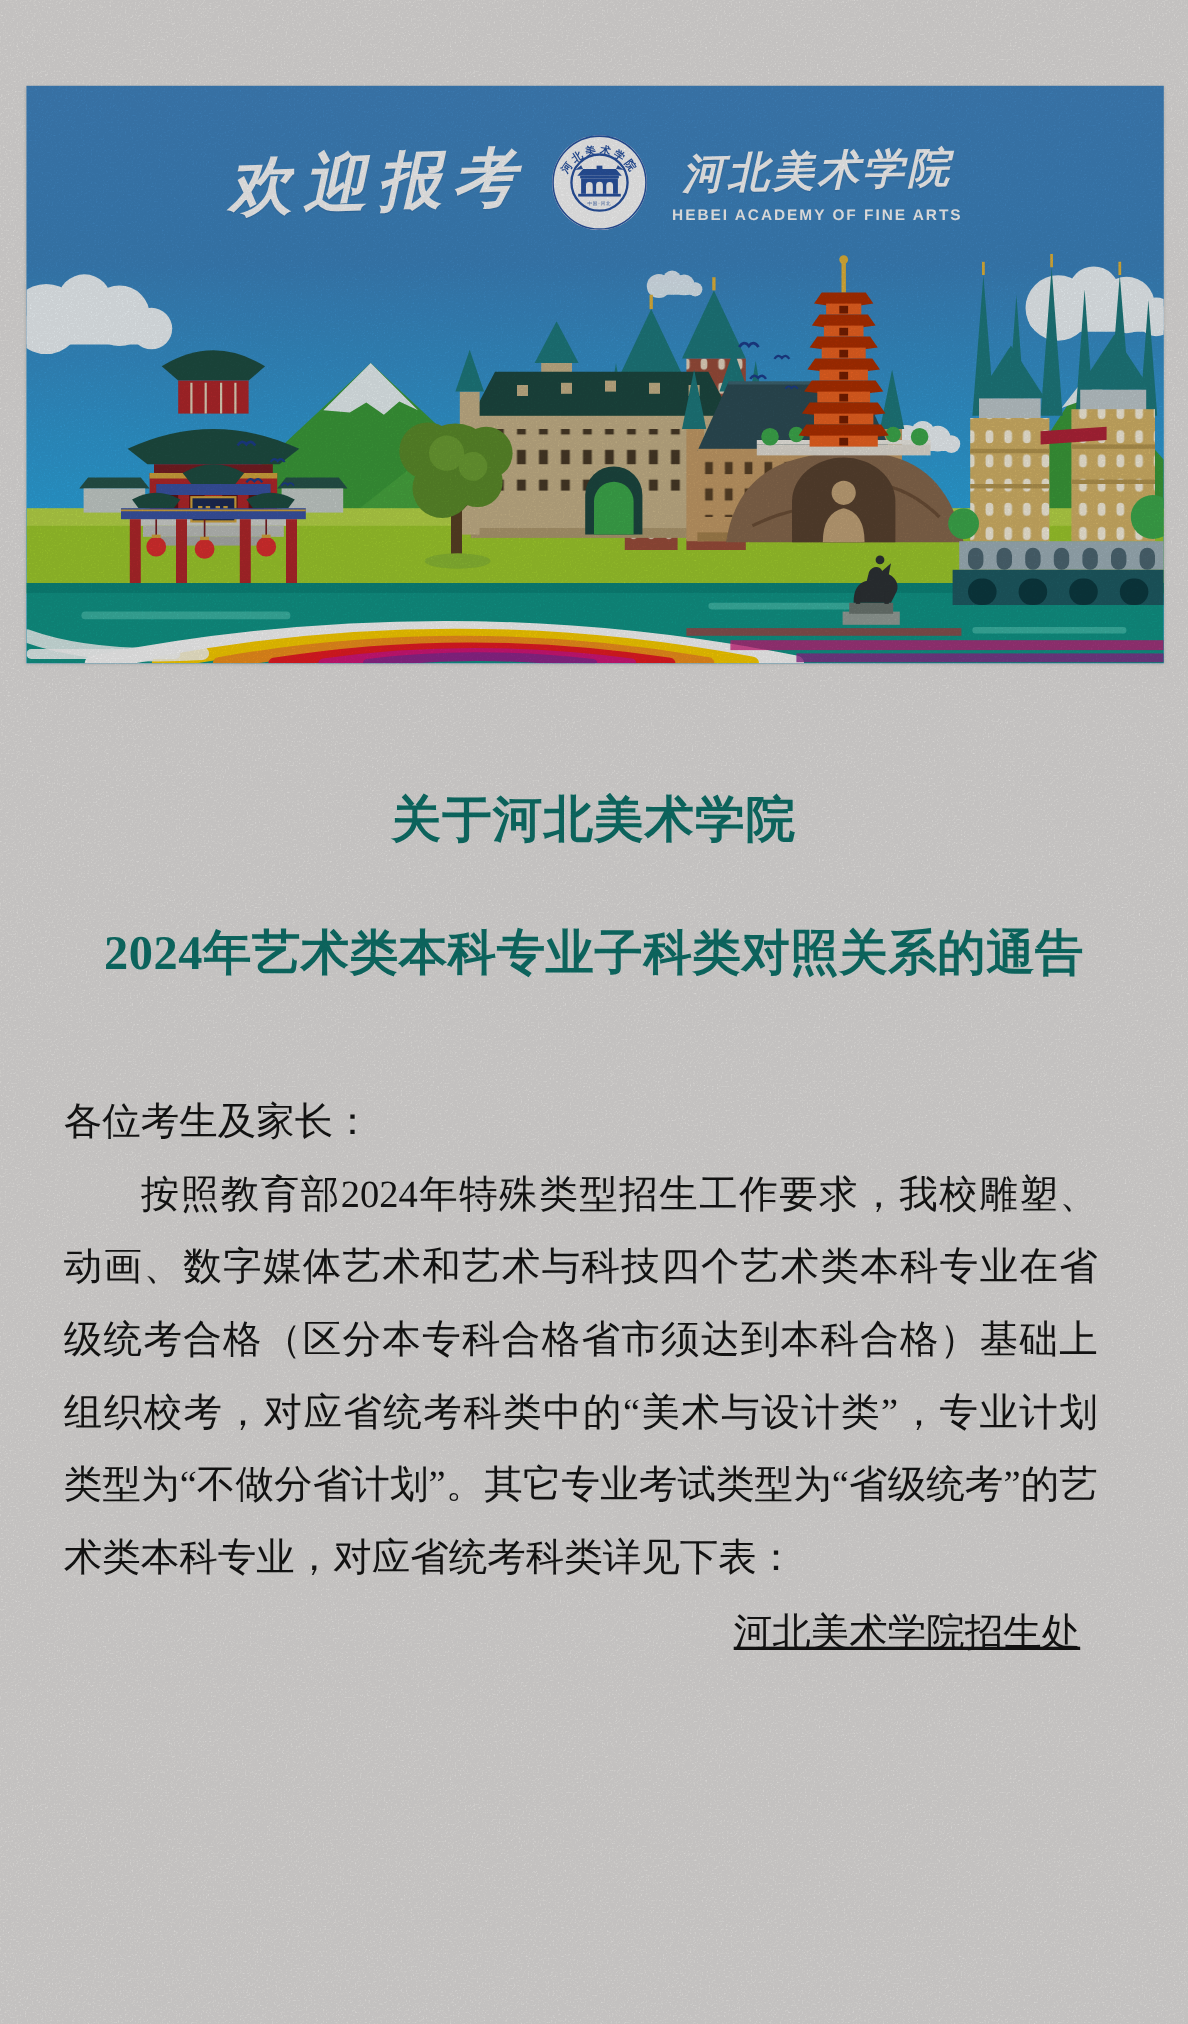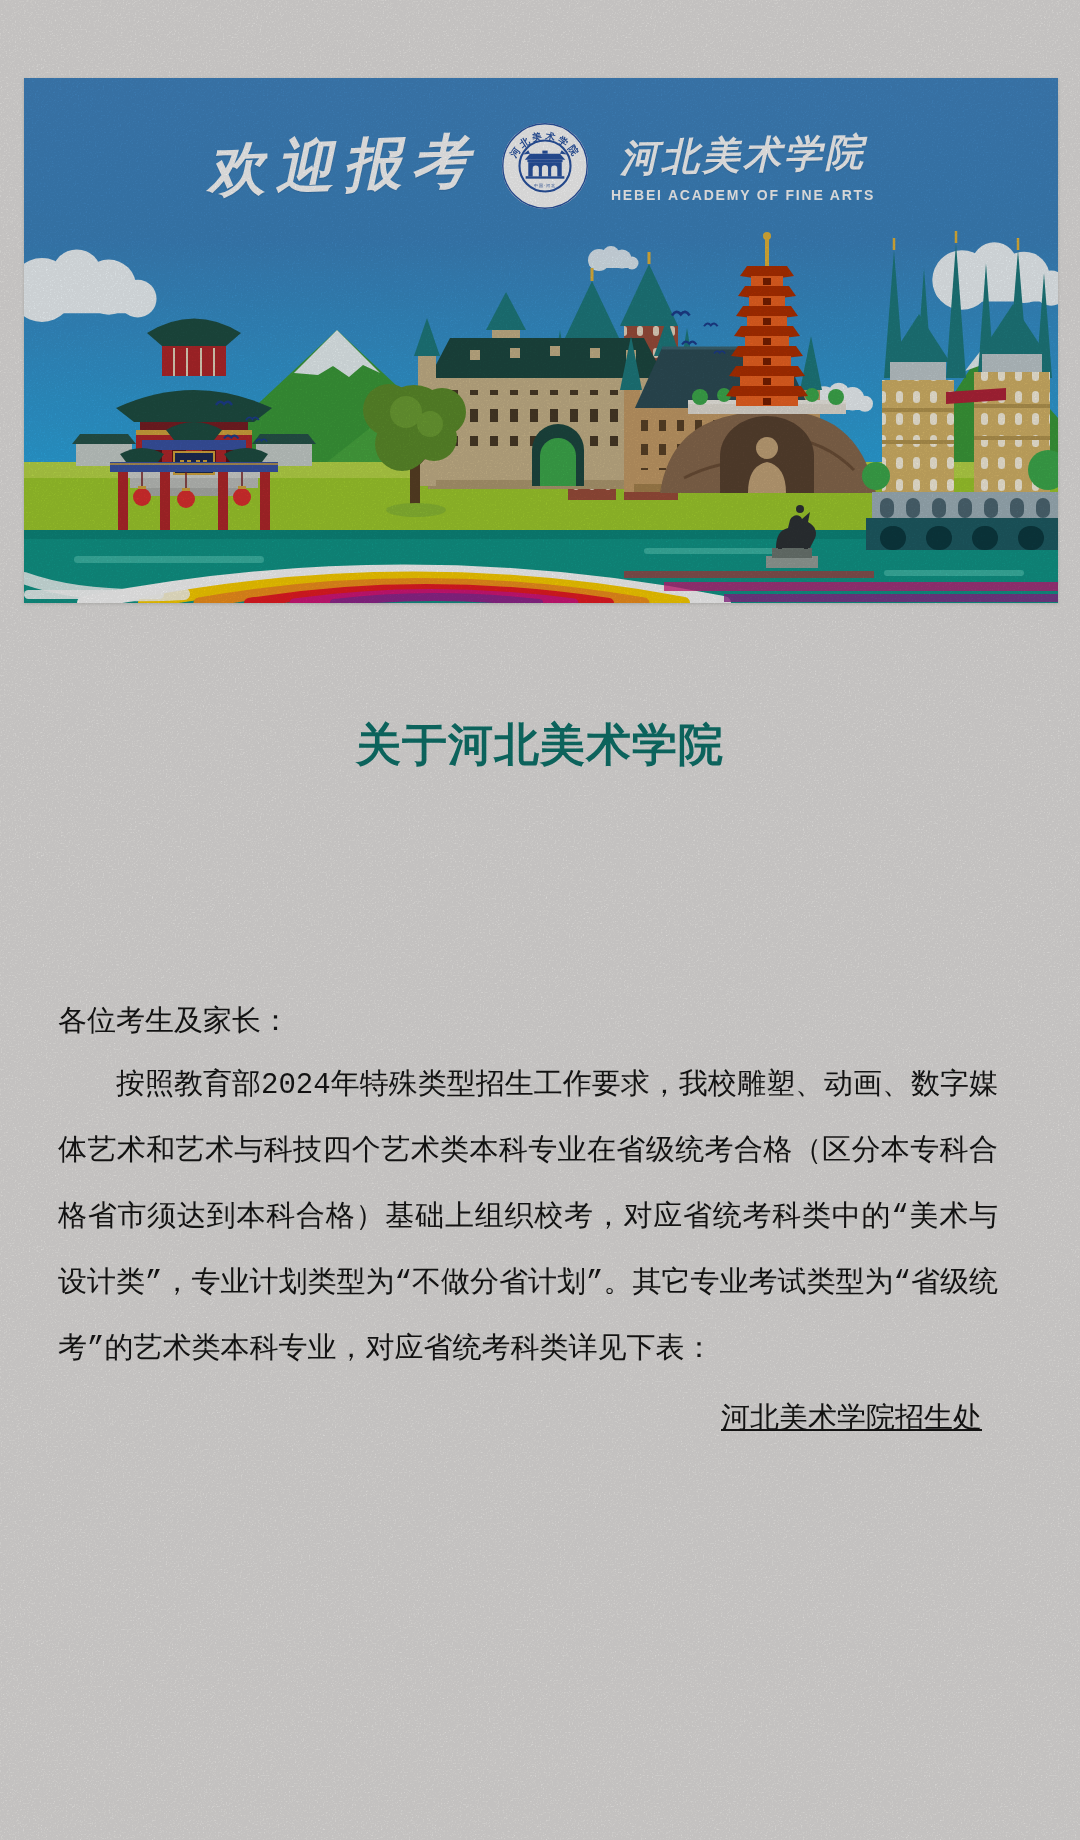--- a/index.html
+++ b/index.html
@@ -38,24 +38,24 @@
   .scene{position:absolute;left:0;top:0;width:1034px;height:525px;z-index:1;}
   
   .title1,.title2{
     position:absolute;left:0;width:1080px;text-align:center;
     color:#0f766e;font-weight:bold;white-space:nowrap;
   }
   .title1{top:720px;font-size:45px;line-height:50px;letter-spacing:1px;}
   .title2{top:842px;font-size:44px;line-height:50px;letter-spacing:0.5px;}
   .notice-body{
     position:absolute;left:58px;top:987px;width:940px;
-    font-size:29px;line-height:66px;color:#161616;
+    font-size:35px;line-height:66px;color:#161616;
   }
   .salutation{margin:0;}
-  .para{margin:0;text-indent:2em;text-align:justify;font-family:Liberation Mono, monospace;}
+  .para{margin:0;text-indent:2em;text-align:justify;}
   .closing{margin:57px 0 0 0;text-indent:2em;}
   .sig-block{width:max-content;margin:3px 16px 0 auto;text-align:center;line-height:63px;text-decoration:underline;}
   .sig-block div{white-space:nowrap;}
 </style>
 </head>
 <body>
 
 <div class="page">
 
   <div class="banner">
@@ -425,20 +425,21 @@
       </svg>
 
       <div class="school-name">
         <div class="cn">河北美术学院</div>
         <div class="en">HEBEI ACADEMY OF FINE ARTS</div>
       </div>
     </div>
   </div>
 
   <div class="title1">关于河北美术学院</div>
+  <div class="title2">2024年艺术类本科专业子科类对照关系的通告</div>
 
   <div class="notice-body">
     <p class="salutation">各位考生及家长：</p>
     <p class="para">按照教育部2024年特殊类型招生工作要求，我校雕塑、动画、数字媒体艺术和艺术与科技四个艺术类本科专业在省级统考合格（区分本专科合格省市须达到本科合格）基础上组织校考，对应省统考科类中的“美术与设计类”，专业计划类型为“不做分省计划”。其它专业考试类型为“省级统考”的艺术类本科专业，对应省统考科类详见下表：</p>
     <div class="sig-block">
       <div>河北美术学院招生处</div>
     </div>
   </div>
 
   <svg class="grain" aria-hidden="true">

